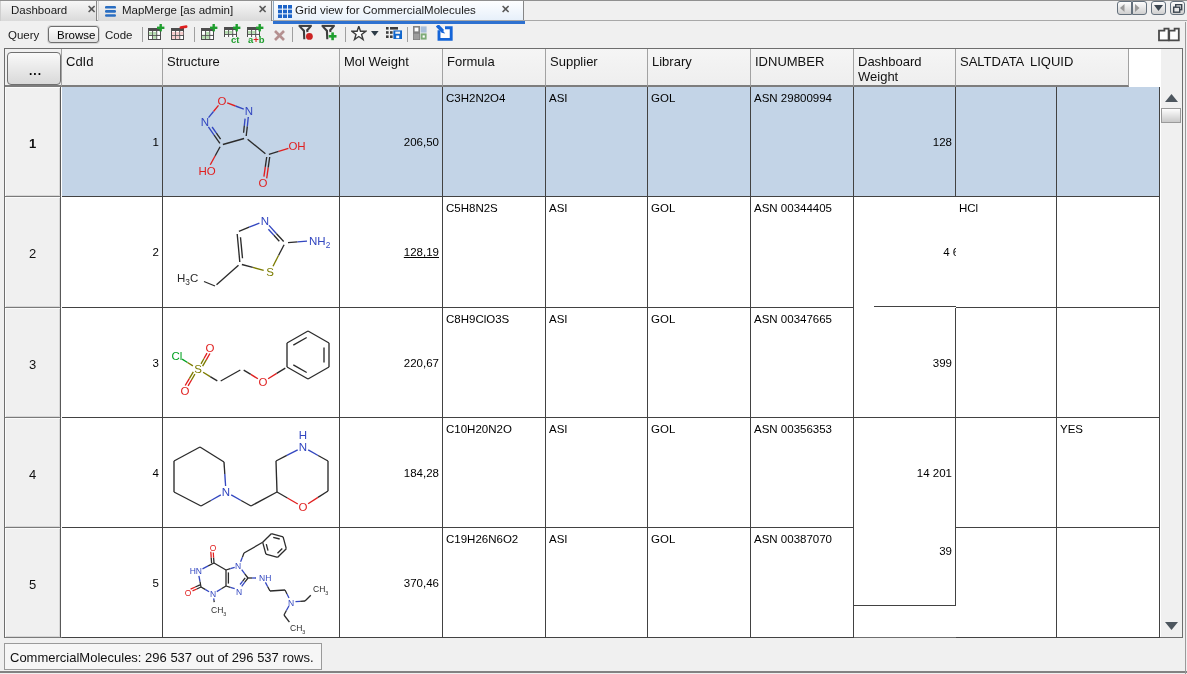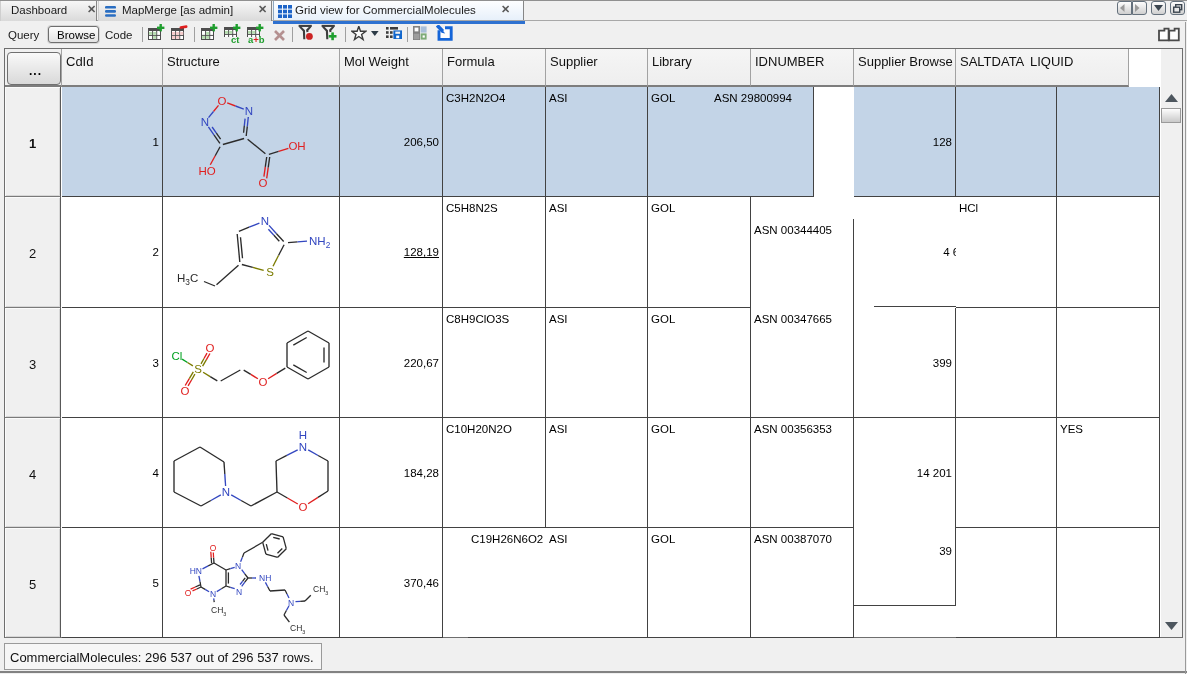--- a/index.html
+++ b/index.html
@@ -268,21 +268,21 @@
 <div class="hcell" style="left:546px;width:102px;">
     <span>Supplier</span>
   </div>
 <div class="hcell" style="left:648px;width:103px;">
     <span>Library</span>
   </div>
 <div class="hcell" style="left:751px;width:103px;">
     <span>IDNUMBER</span>
   </div>
 <div class="hcell" style="left:854px;width:102px;">
-    <span>Supplier Browse</span>
+    <span>Dashboard Weight</span>
   </div>
 <div class="hcell" style="left:956px;width:101px;">
     <span>SALTDATA</span>
   </div>
 <div class="hcell" style="left:1026px;width:103px;">
     <span>LIQUID</span>
   </div>
 <div class="rowhdr" style="top:87px;height:110px;">
     <span style="position:absolute;left:0;right:0;top:49px;font-weight:bold;">1</span>
   </div>
@@ -326,21 +326,21 @@
   </div>
 <div class="cell sel" style="left:443px;top:87px;width:103px;height:110px;">
     <span class="tl">C3H2N2O4</span>
   </div>
 <div class="cell sel" style="left:546px;top:87px;width:102px;height:110px;">
     <span class="tl">ASI</span>
   </div>
 <div class="cell sel" style="left:648px;top:87px;width:103px;height:110px;">
     <span class="tl">GOL</span>
   </div>
-<div class="cell sel" style="left:711px;top:87px;width:103px;height:110px;">
+<div class="cell sel" style="left:751px;top:87px;width:103px;height:110px;">
     <span class="tl">ASN 29800994</span>
   </div>
 <div class="cell sel" style="left:854px;top:87px;width:102px;height:110px;">
     <span class="num" style="top:49px;">128</span>
   </div>
 <div class="cell sel" style="left:956px;top:87px;width:101px;height:110px;">
     <span class="tl"></span>
   </div>
 <div class="cell sel" style="left:1057px;top:87px;width:103px;height:110px;">
     <span class="tl"></span>
@@ -380,21 +380,21 @@
   </div>
 <div class="cell" style="left:443px;top:197px;width:103px;height:111px;">
     <span class="tl">C5H8N2S</span>
   </div>
 <div class="cell" style="left:546px;top:197px;width:102px;height:111px;">
     <span class="tl">ASI</span>
   </div>
 <div class="cell" style="left:648px;top:197px;width:103px;height:111px;">
     <span class="tl">GOL</span>
   </div>
-<div class="cell" style="left:751px;top:197px;width:103px;height:111px;margin-top:22px;">
+<div class="cell" style="left:751px;top:197px;width:103px;height:111px;">
     <span class="tl">ASN 00344405</span>
   </div>
 <div class="cell" style="left:874px;top:197px;width:102px;height:110px;">
     <span class="num" style="top:49px;">4 631</span>
   </div>
 <div class="cell" style="left:956px;top:197px;width:101px;height:111px;">
     <span class="tl">HCl</span>
   </div>
 <div class="cell" style="left:1057px;top:197px;width:103px;height:111px;">
     <span class="tl"></span>
@@ -596,21 +596,21 @@
       <text x="76.0" y="67.0" text-anchor="middle" font-size="8.5"><tspan fill="#3347c0">N</tspan></text>
       <text x="96.0" y="53.0" text-anchor="start" font-size="8.5"><tspan fill="#3347c0">NH</tspan></text>
       <text x="128.0" y="78.0" text-anchor="middle" font-size="8.5"><tspan fill="#3347c0">N</tspan></text>
       <text x="150.0" y="64.0" text-anchor="start" font-size="8.5"><tspan fill="#2b2b2b">CH</tspan><tspan fill="#2b2b2b" dy="2.6" font-size="5.3">3</tspan><tspan dy="-2.6" font-size="1">​</tspan></text>
       <text x="127.0" y="103.0" text-anchor="start" font-size="8.5"><tspan fill="#2b2b2b">CH</tspan><tspan fill="#2b2b2b" dy="2.6" font-size="5.3">3</tspan><tspan dy="-2.6" font-size="1">​</tspan></text>
     </svg>
   </div>
 <div class="cell" style="left:340px;top:528px;width:103px;height:110px;">
     <span class="num" style="top:49px;">370,46</span>
   </div>
-<div class="cell" style="left:468px;top:528px;width:103px;height:110px;">
+<div class="cell" style="left:443px;top:528px;width:103px;height:110px;">
     <span class="tl">C19H26N6O2</span>
   </div>
 <div class="cell" style="left:546px;top:528px;width:102px;height:110px;">
     <span class="tl">ASI</span>
   </div>
 <div class="cell" style="left:648px;top:528px;width:103px;height:110px;">
     <span class="tl">GOL</span>
   </div>
 <div class="cell" style="left:751px;top:528px;width:103px;height:110px;">
     <span class="tl">ASN 00387070</span>

